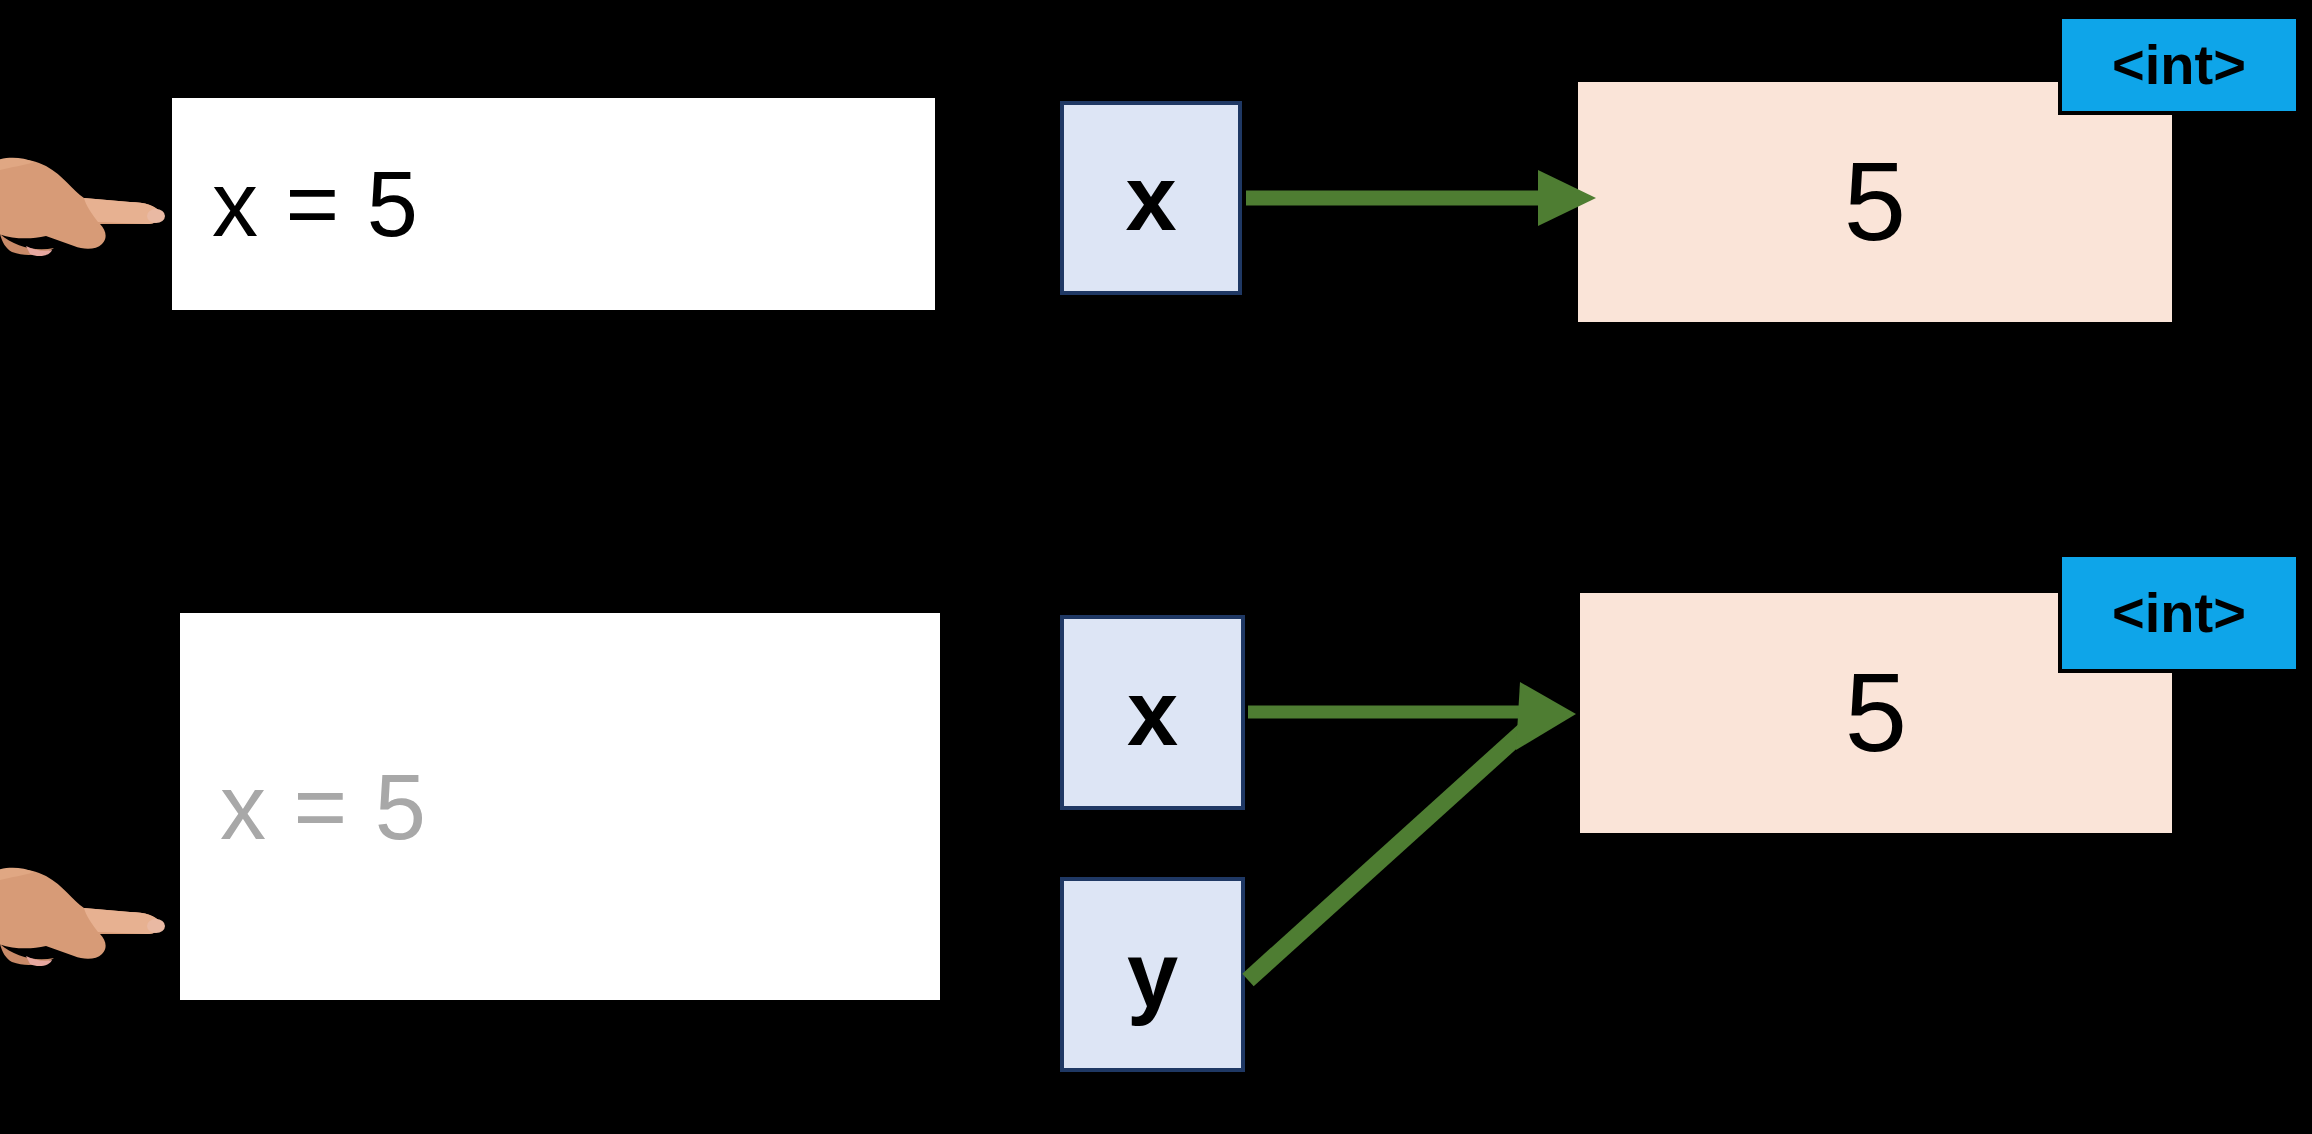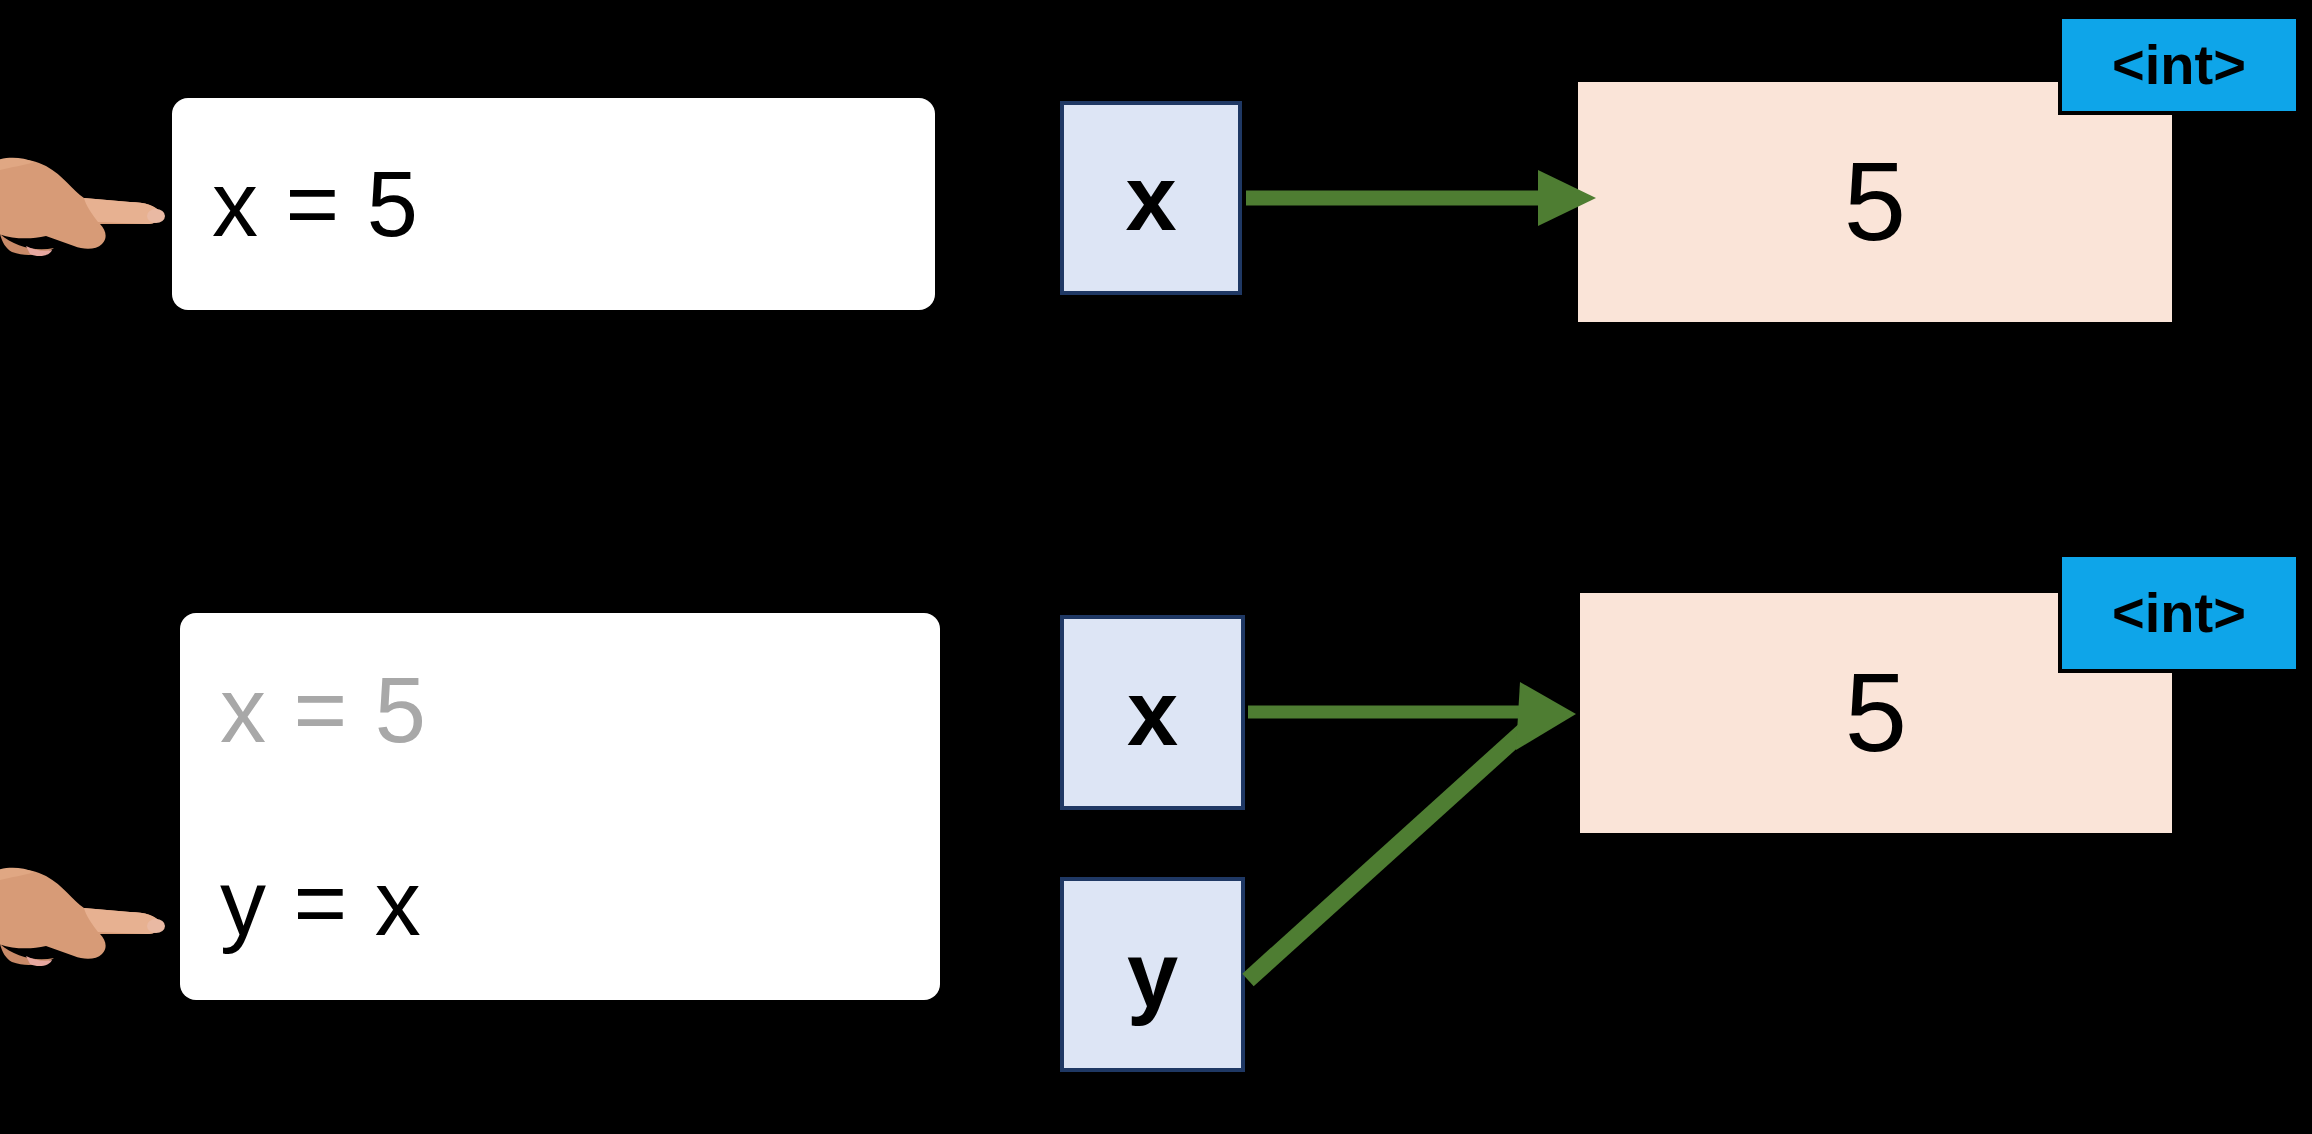--- a/index.html
+++ b/index.html
@@ -21,21 +21,20 @@
   }
 
   
   .code-card {
     position: absolute;
     background: #ffffff;
     box-sizing: border-box;
     display: flex;
     flex-direction: column;
     justify-content: center;
-    border-radius: 16px;
   }
   .code-line {
     font-family: "Liberation Sans", sans-serif;
     font-size: 92px;
     line-height: 1.0;
     color: #000000;
     white-space: pre;
     letter-spacing: 1px;
   }
   .code-line.dim { color: #a8a8a8; }
@@ -147,21 +146,20 @@
   <div class="value-box" id="value-box-top">
     <span>5</span>
   </div>
 
   <div class="type-tag" id="type-tag-top">
     <span>&lt;int&gt;</span>
   </div>
 
   <div class="code-card" id="code-card-bottom">
     <div class="code-line dim">x = 5</div>
-    <div class="code-line">y = x</div>
   </div>
 
   <svg class="hand" id="hand-bottom" viewBox="0 0 215 120">
     <g>
       <path d="M0,22 C14,8 44,4 66,16 C84,26 92,40 104,48 L150,52 C165,52 176,56 180,62
                C184,68 178,74 166,74 L120,74 C126,80 128,88 122,94 C116,100 104,100 94,96
                L66,86 C40,92 12,86 0,72 Z" fill="#d79b77"></path>
       <path d="M104,48 L150,52 C165,52 176,56 180,62 C184,68 178,74 166,74 L118,72
                C112,64 106,56 104,48 Z" fill="#e7b191"></path>
       <ellipse cx="176" cy="66" rx="9" ry="7" fill="#e9b9a3"></ellipse>

